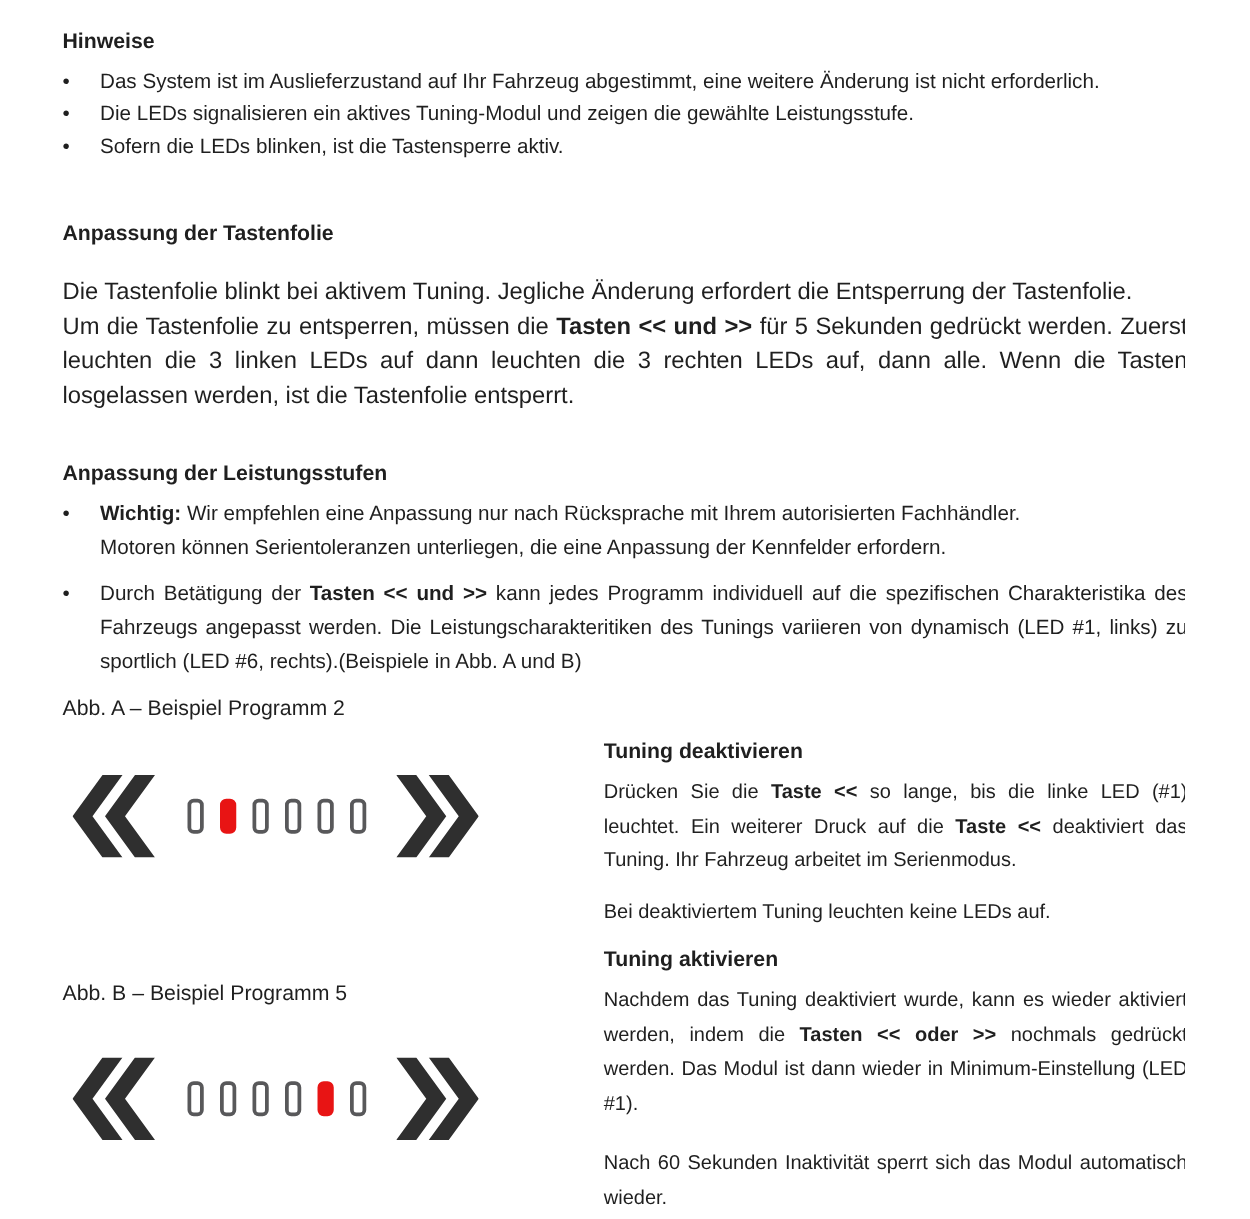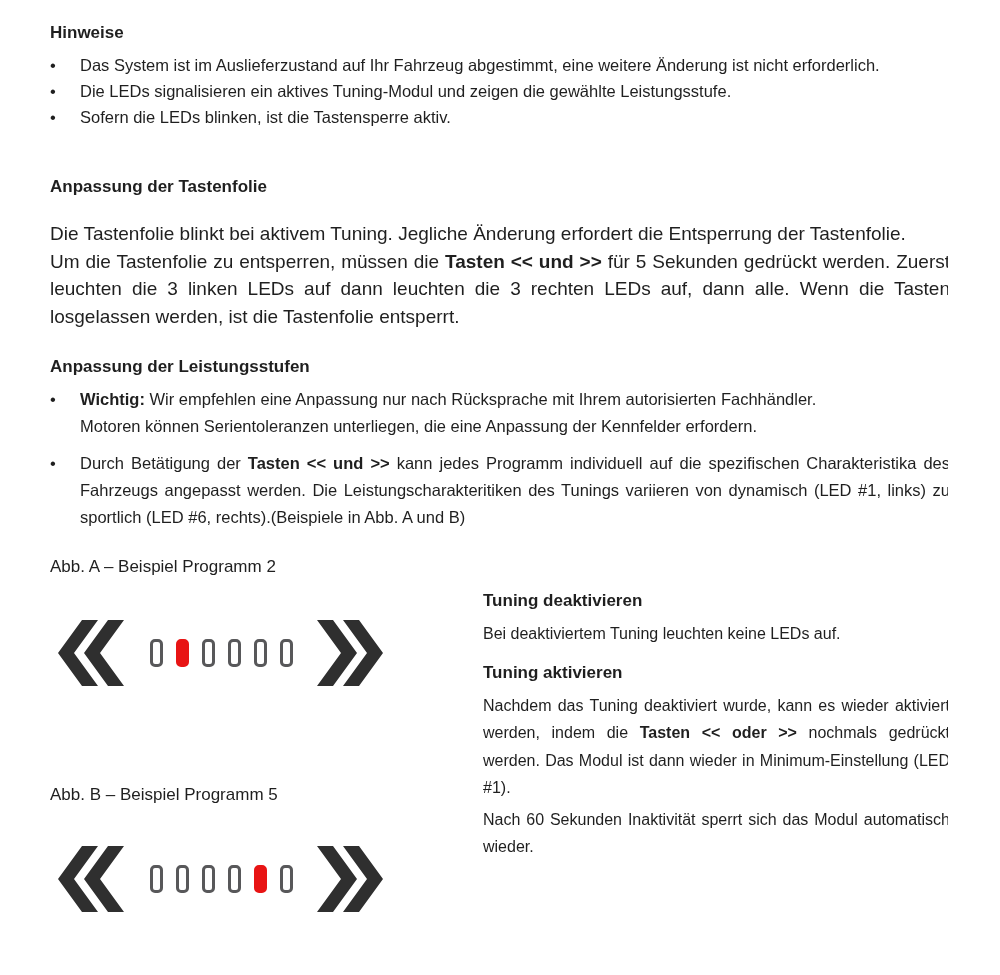--- a/index.html
+++ b/index.html
@@ -21,21 +21,21 @@
   .btext { flex:1; }
   .justify { text-align:justify; }
   .blk { display:block; }
   b { font-weight:700; }
 
   .para { font-size:19px; line-height:27.5px; margin-top:23px; }
   .mt10 { margin-top:10px; }
 
   #sec-hinweise  { top:22px; }
   #sec-entsperren{ top:176px; }
-  #sec-anpassung { top:356px; }
+  #sec-anpassung { top:368px; }
 
   .fig-label { position:absolute; left:50px; font-size:17px; line-height:21px; }
   #fig-a-label { top:556px; }
   #fig-b-label { top:784px; }
 
   .figure { position:absolute; left:58px; height:66px; display:flex; align-items:center; }
   #figure-a { top:620px; }
   #figure-b { top:846px; }
 
   .chev { display:block; flex:0 0 auto; }
@@ -46,21 +46,21 @@
     background:var(--led-fill,#ffffff);
     border-radius:5px;
   }
   .led-active { background:var(--led-active,#e81414); border-color:var(--led-active,#e81414); }
 
   #right-col { position:absolute; left:483px; top:590px; width:467px; }
   #right-col .col-title { font-size:17px; font-weight:700; line-height:21px; margin:0 0 9px; }
   #right-col p { font-size:16px; line-height:27.5px; text-align:justify; }
   #right-col .p1 { margin:0 0 13px; }
   #right-col .p2 { margin:0 0 14px; }
-  #right-col .p3 { margin:0 0 4px; }
+  #right-col .p3 { margin:0 0 20px; }
   #right-col .p4 { margin:0; }
 </style>
 </head>
 <body>
 
 <div class="page">
 
   <section class="sec" id="sec-hinweise">
     <div class="sec-title">Hinweise</div>
     <div class="bullets">
@@ -139,20 +139,21 @@
         <span class="led"></span>
       </div>
     <svg class="chev" width="66" height="66" viewBox="0 0 66 66" aria-hidden="true">
       <polygon points="0,0 16,0 40,33 16,66 0,66 24,33" fill="#2f2f2f"></polygon>
       <polygon points="26,0 42,0 66,33 42,66 26,66 50,33" fill="#2f2f2f"></polygon>
     </svg>
   </div>
 
   <div id="right-col">
     <div class="col-title">Tuning deaktivieren</div>
+    <p class="p1"><span>Drücken Sie die </span><b>Taste &lt;&lt;</b><span> so lange, bis die linke LED (#1) leuchtet. Ein weiterer Druck auf die </span><b>Taste &lt;&lt;</b><span> deaktiviert das Tuning. Ihr Fahrzeug arbeitet im Serienmodus.</span></p>
     <p class="p2">Bei deaktiviertem Tuning leuchten keine LEDs auf.</p>
 
     <div class="col-title">Tuning aktivieren</div>
     <p class="p3"><span>Nachdem das Tuning deaktiviert wurde, kann es wieder aktiviert werden, indem die </span><b>Tasten &lt;&lt; oder &gt;&gt;</b><span> nochmals gedrückt werden. Das Modul ist dann wieder in Minimum-Einstellung (LED #1).</span></p>
     <p class="p4">Nach 60 Sekunden Inaktivität sperrt sich das Modul automatisch wieder.</p>
   </div>
 
 </div>
 
 </body></html>

